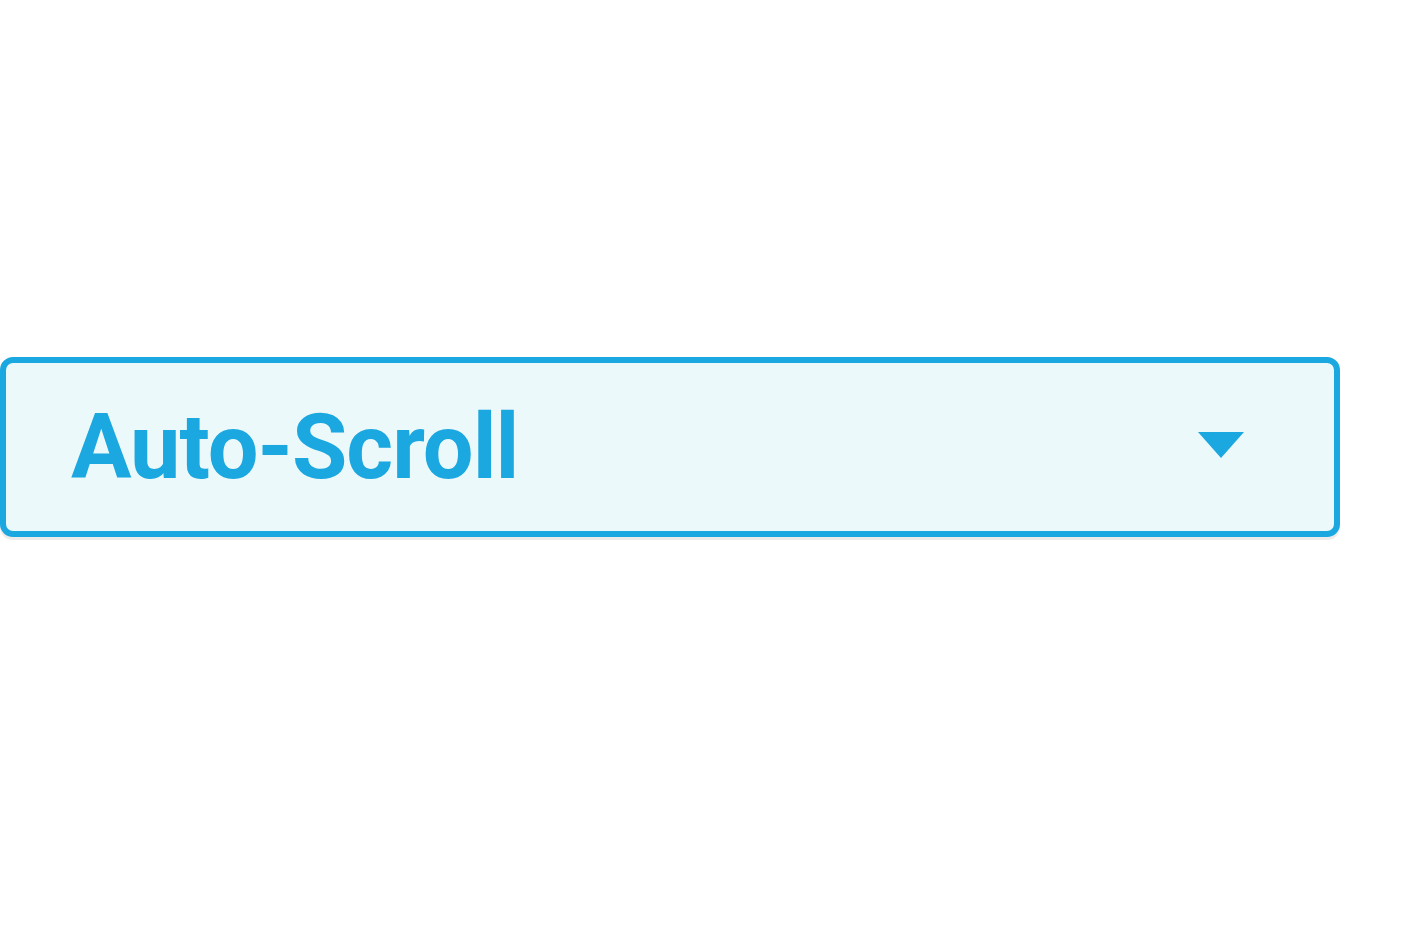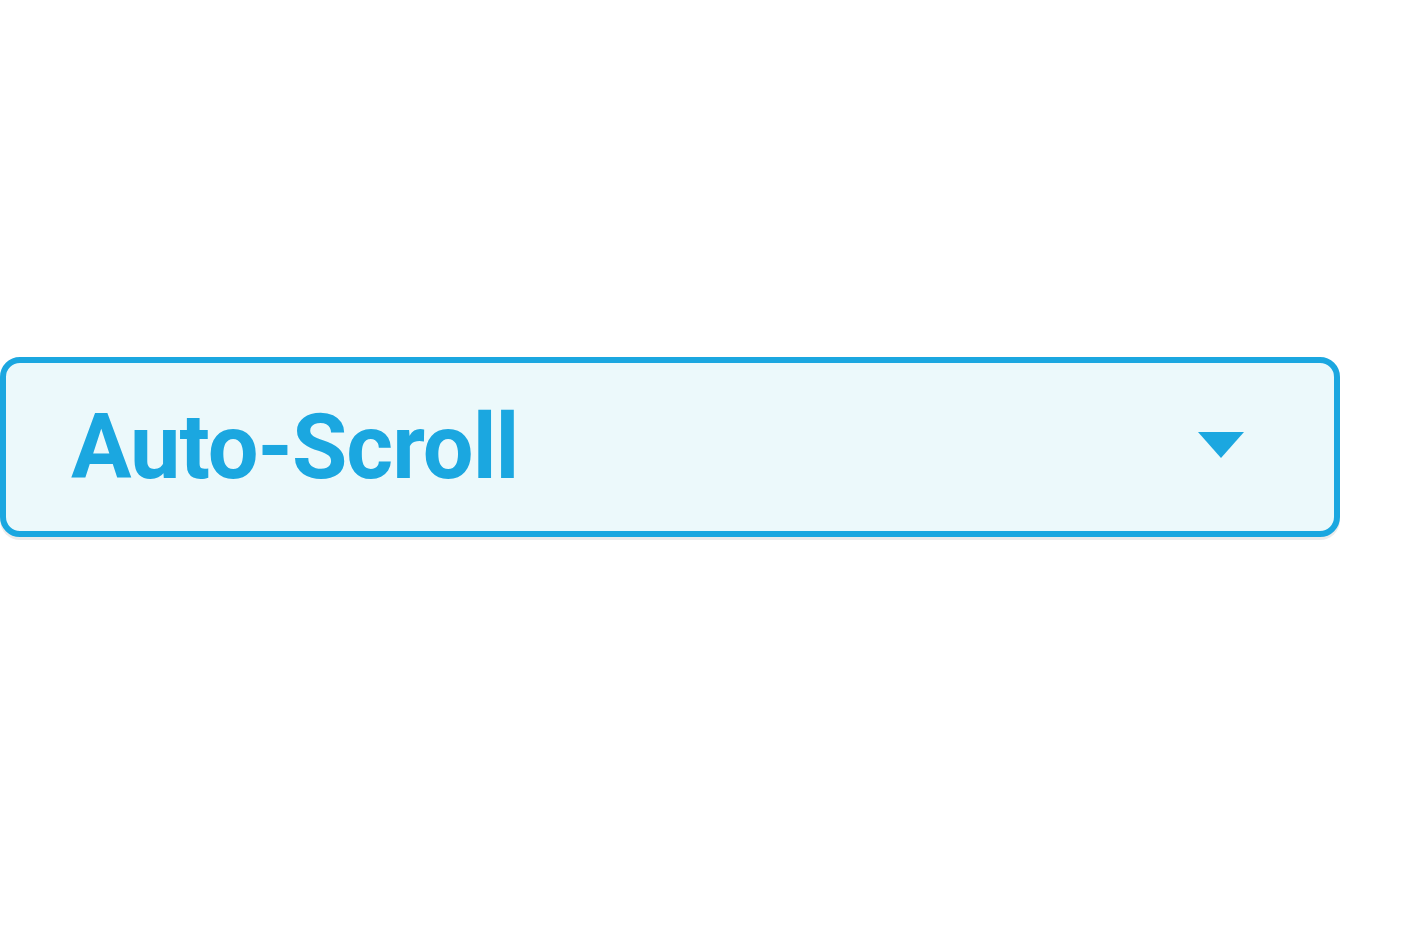--- a/index.html
+++ b/index.html
@@ -20,21 +20,21 @@
       top: 357px;
       width: 1340px;
       height: 180px;
       display: flex;
       align-items: center;
       justify-content: space-between;
       padding-left: 65px;
       padding-right: 90px;
       background: #ecf9fb;
       border: 6px solid #1ba7e0;
-      border-radius: 20px;
+      border-radius: 13px;
       box-shadow: 0 3px 0 rgba(0,0,0,0.08);
       cursor: pointer;
     }
     .dropdown-label {
       color: #1ba7e0;
       font-size: 90px;
       font-weight: 700;
       letter-spacing: -1px;
     }
     .dropdown-caret {

